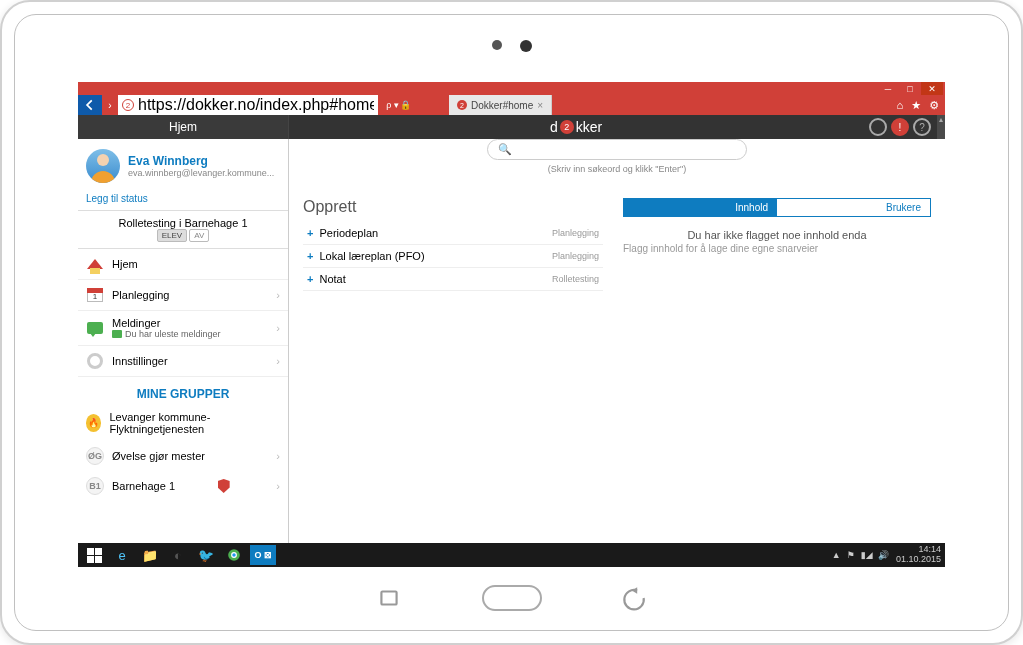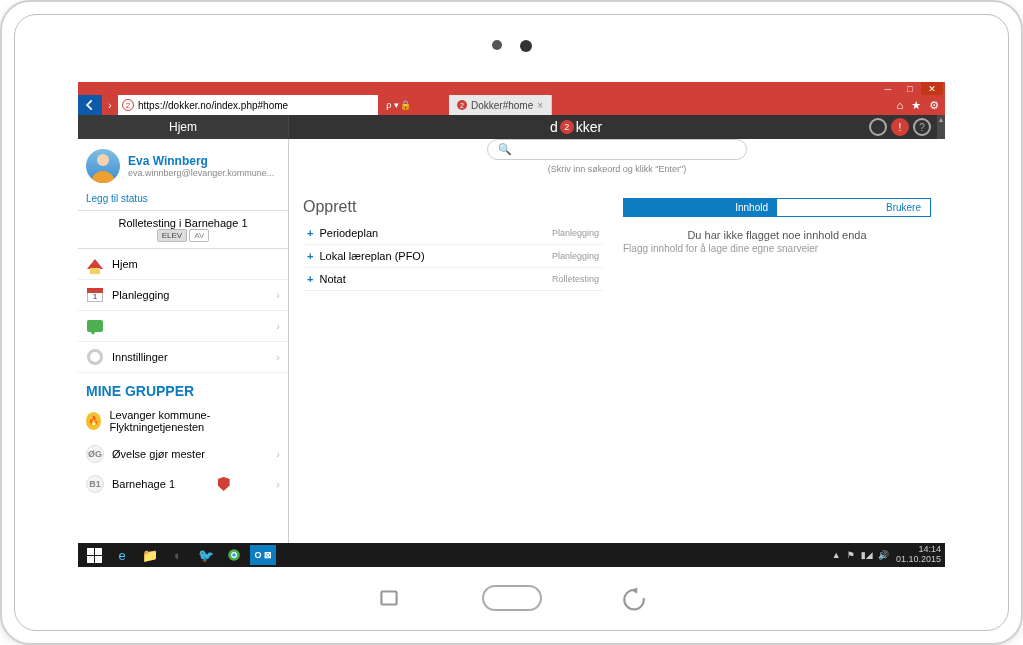--- a/index.html
+++ b/index.html
@@ -23,21 +23,21 @@
 .win-titlebar { height: 13px; background: #d04038; display: flex; justify-content: flex-end; align-items: center; padding: 0 2px; }
 .win-titlebar .wb { width: 22px; height: 13px; color: #fff; font-size: 9px; display: flex; align-items: center; justify-content: center; }
 .win-titlebar .wb.close { background: #c23616; }
 
 
 .browser-row { height: 20px; background: #d04038; display: flex; align-items: stretch; color: #fff; font-size: 10px; }
 .nav-back { width: 24px; background: #0e5aaa; display: flex; align-items: center; justify-content: center; border-radius: 0; }
 .nav-fwd { width: 16px; display: flex; align-items: center; justify-content: center; background: #d04038; color: #fff; }
 .addr-wrap { display: flex; align-items: center; background: #fff; color: #333; padding: 0 4px; height: 100%; width: 260px; gap:4px;}
 .addr-wrap .fav { width: 12px; height: 12px; background: #fff; border: 1px solid #d04038; border-radius: 50%; color:#d04038; font-size:8px; display:flex;align-items:center;justify-content:center;}
-.addr-wrap input { border: none; outline: none; font-size: 10px; flex: 1; }
+.addr-wrap input { border: none; outline: none; font-size: 16px; flex: 1; }
 .search-sep { width: 42px; display: flex; align-items: center; justify-content: center; font-size: 9px; color:#fff; gap:2px;}
 .tab-strip { display: flex; align-items: stretch; padding-left: 29px; }
 .tab { background: #e8e8e8; color: #444; padding: 0 8px; display: flex; align-items: center; gap: 4px; font-size: 10px; border-right: 1px solid #ccc; }
 .tab .ticon { width:10px;height:10px;background:#d04038;border-radius:50%;color:#fff;font-size:7px;display:flex;align-items:center;justify-content:center;}
 .tab .tx { color: #888; cursor: pointer; }
 .browser-row .right-icons { margin-left: auto; display: flex; align-items: center; gap: 8px; padding: 0 6px; color: #fff; font-size: 11px; }
 
 
 .app-header { height: 24px; background: #333; display: flex; color: #fff; font-size: 12px; }
 .app-header .hjem-col { width: 211px; display: flex; align-items: center; justify-content: center; border-right: 1px solid #444; background:#3a3a3a;}
@@ -78,21 +78,21 @@
 .ico-home::after{content:"";position:absolute;left:-5px;top:9px;width:10px;height:6px;background:#f4d060;}
 .ico-cal { width:16px;height:14px;background:#fff;border:1px solid #bbb;position:relative;}
 .ico-cal::before{content:"";position:absolute;top:-1px;left:-1px;right:-1px;height:5px;background:#d04038;}
 .ico-cal::after{content:"1";position:absolute;bottom:0;left:0;right:0;text-align:center;font-size:8px;color:#333;}
 .ico-msg { width:16px;height:12px;background:#4caf50;border-radius:2px;position:relative;}
 .ico-msg::after{content:"";position:absolute;bottom:-3px;left:3px;width:0;height:0;border-left:3px solid transparent;border-right:3px solid transparent;border-top:4px solid #4caf50;}
 .ico-gear { width:16px;height:16px;border:3px solid #ccc;border-radius:50%;}
 .ico-msg-sm{ width:10px;height:8px;background:#4caf50;border-radius:1px;display:inline-block;}
 
 
-.groups-hdr { color: #0e7cc0; font-size: 14px; font-weight: bold; padding: 10px 8px 4px; }
+.groups-hdr { color: #0e7cc0; font-size: 12px; font-weight: bold; padding: 10px 8px 4px; text-align: center; }
 .grp-item { display: flex; align-items: center; gap: 8px; padding: 6px 8px; cursor: pointer; font-size: 11px; }
 .grp-badge { width: 18px; height: 18px; border-radius: 50%; display: flex; align-items: center; justify-content: center; font-size: 9px; font-weight: bold; color:#888; background:#f4f4f4; border:1px solid #ddd;}
 .grp-badge.org { background: #f4c030; color:#d04038; border:none;}
 .grp-item .chev { margin-left: auto; color: #bbb; font-size: 11px; }
 .shield-sm { width:12px;height:14px;background:#d04038;display:inline-block;margin-left:auto;margin-right:4px;clip-path:polygon(50% 0,100% 15%,100% 60%,50% 100%,0 60%,0 15%);}
 
 
 .col-left { flex: 1; max-width: 300px; }
 .col-right { flex: 1; }
 .search-wrap { text-align: center; margin-bottom: 4px; }
@@ -212,20 +212,27 @@
           <div class="nav-icon">
               <div class="ico-cal"></div>
             </div>
           <span>Planlegging</span>
           <span class="chev">›</span>
         </div>
         <div class="nav-item" style="flex-wrap:wrap;">
           <div class="nav-icon">
               <div class="ico-msg"></div>
             </div>
+          <div style="flex:1">
+            <div>Meldinger</div>
+            <div class="nav-sub">
+              <span class="ico-msg-sm"></span>
+              <span>Du har uleste meldinger</span>
+            </div>
+          </div>
           <span class="chev">›</span>
         </div>
         <div class="nav-item">
           <div class="nav-icon">
               <div class="ico-gear"></div>
             </div>
           <span>Innstillinger</span>
           <span class="chev">›</span>
         </div>
 

